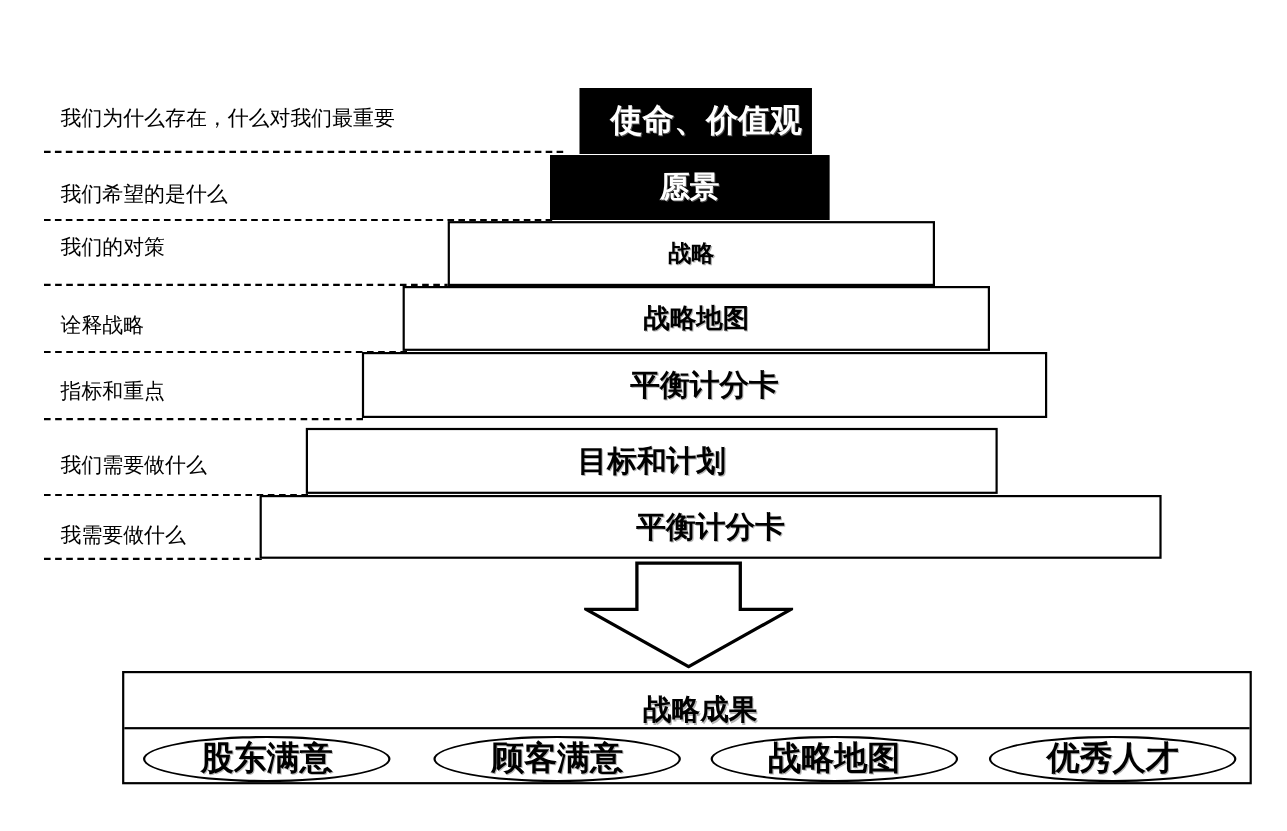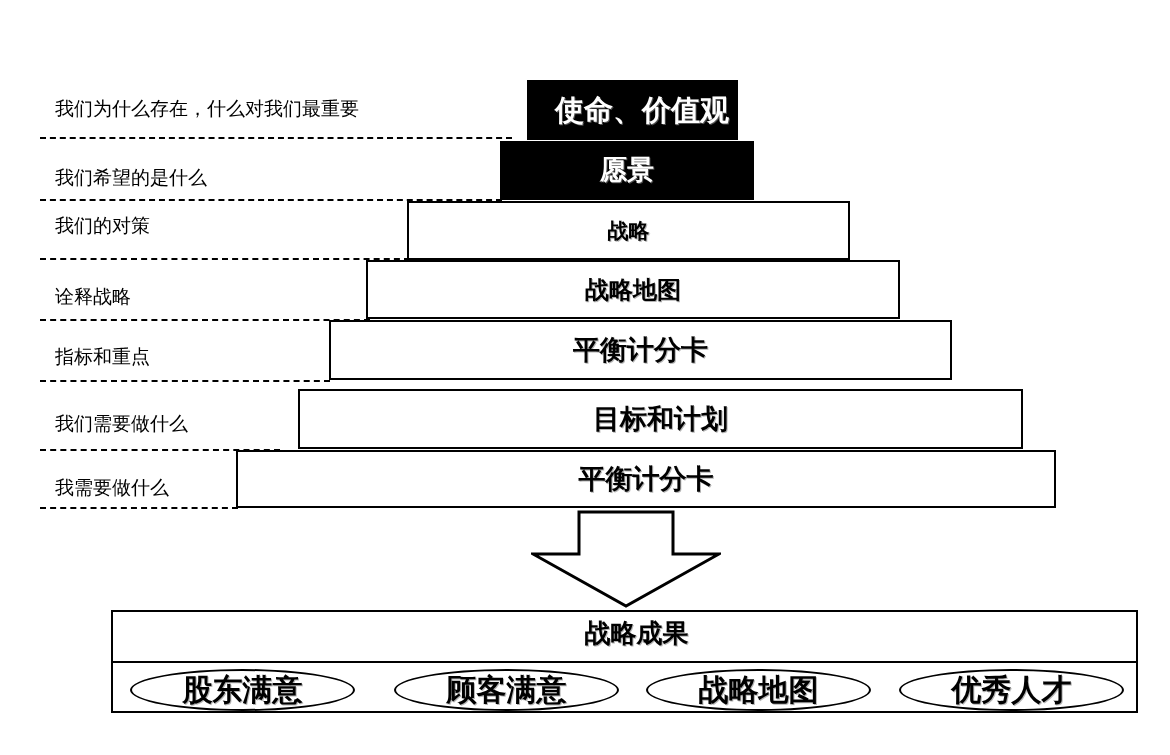--- a/index.html
+++ b/index.html
@@ -158,38 +158,38 @@
     </div>
 
     <div class="bar" style="left:366px; top:260px; width:534px; height:59px;">
       <span class="bar-text" style="font-size:24px;">战略地图</span>
     </div>
 
     <div class="bar" style="left:329px; top:320px; width:623px; height:60px;">
       <span class="bar-text" style="font-size:27px;">平衡计分卡</span>
     </div>
 
-    <div class="bar" style="left:278px; top:389px; width:725px; height:60px;margin-left:20px;">
+    <div class="bar" style="left:278px; top:389px; width:629px; height:60px;">
       <span class="bar-text" style="font-size:27px;">目标和计划</span>
     </div>
 
     <div class="bar" style="left:236px; top:450px; width:820px; height:58px;">
       <span class="bar-text" style="font-size:27px;">平衡计分卡</span>
     </div>
   </div>
 
   <div class="arrow-wrap" style="left:531px; top:510px;">
     <svg width="190" height="98" viewBox="0 0 190 98">
       <polygon points="48,2 142,2 142,44 188,44 95,96 2,44 48,44" fill="#ffffff" stroke="#000000" stroke-width="3" stroke-linejoin="miter"></polygon>
     </svg>
   </div>
 
   <div class="outcome-box" style="left:111px; top:610px; width:1027px; height:103px;">
 
-    <div class="outcome-title" style="top:8px;padding-left:24px;">战略成果</div>
+    <div class="outcome-title" style="top:20px;padding-left:24px;">战略成果</div>
 
     <div class="outcome-divider" style="top:49px;"></div>
 
     <div class="pill" style="left:17px; top:57px; width:225px; height:42px;">
       <span>股东满意</span>
     </div>
 
     <div class="pill" style="left:281px; top:57px; width:225px; height:42px;">
       <span>顾客满意</span>
     </div>

